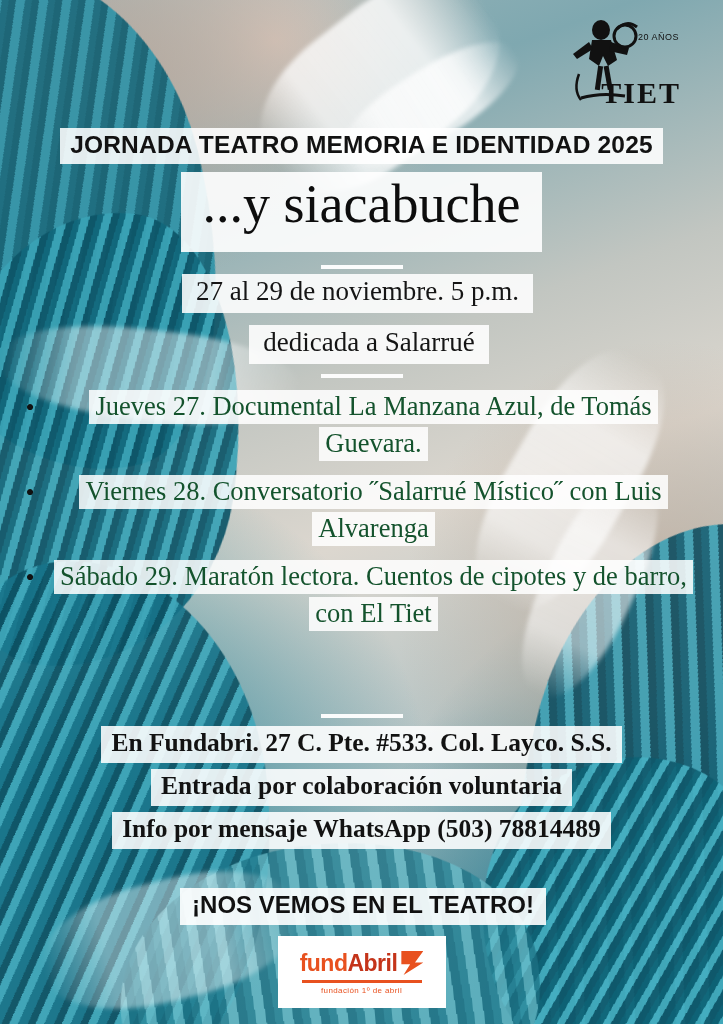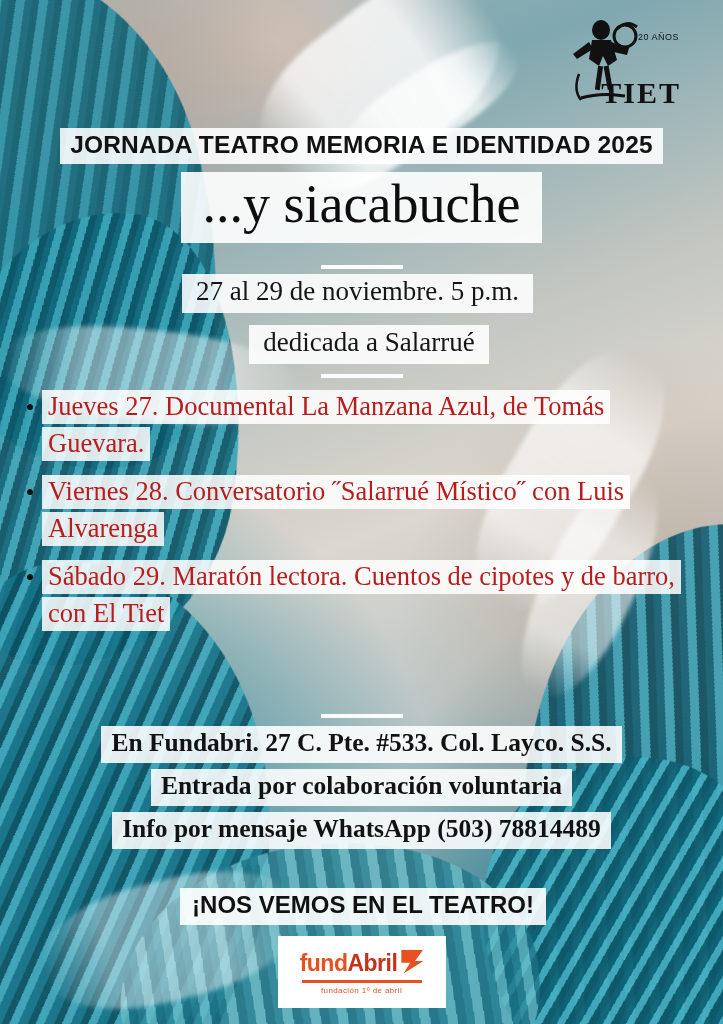--- a/index.html
+++ b/index.html
@@ -127,21 +127,21 @@
 
   .title {
     position: absolute;
     top: 172px;
     left: 0;
     right: 0;
     text-align: center;
   }
   .title span {
     display: inline-block;
-    padding: 4px 22px 10px;
+    padding: 4px 22px 19px;
     font-family: "Liberation Serif", serif;
     font-size: 54px;
     line-height: 1.06;
     color: #0d0d0d;
     background: rgba(255,255,255,.9);
   }
 
   .dates, .dedication {
     position: absolute;
     left: 0; right: 8px;
@@ -183,23 +183,24 @@
   .bullet {
     flex: 0 0 auto;
     width: 24px;
     text-align: center;
     font-size: 26px;
     line-height: 40px;
     color: #111;
   }
   .item-text {
     flex: 1 1 auto;
+    text-align: center;
     font-size: 26.5px;
     line-height: 1.38;
-    color: #b91c1c;
+    color: #14532d;
   }
   .item-text em {
     font-style: normal;
     background: rgba(255,255,255,.86);
     padding: 1px 6px 3px;
     box-decoration-break: clone;
     -webkit-box-decoration-break: clone;
   }
 
   .venue {
@@ -244,21 +245,21 @@
     width: 168px;
     height: 72px;
     background: #ffffff;
     display: flex;
     flex-direction: column;
     align-items: center;
     justify-content: center;
   }
   .fa-row {
     display: flex;
-    align-items: flex-start;
+    align-items: center;
     gap: 4px;
   }
   .fa-word {
     font-family: "Liberation Sans", sans-serif;
     font-size: 23px;
     font-weight: bold;
     color: #e8511f;
     letter-spacing: -.5px;
   }
   .fa-word b { color: #c4341a; }

